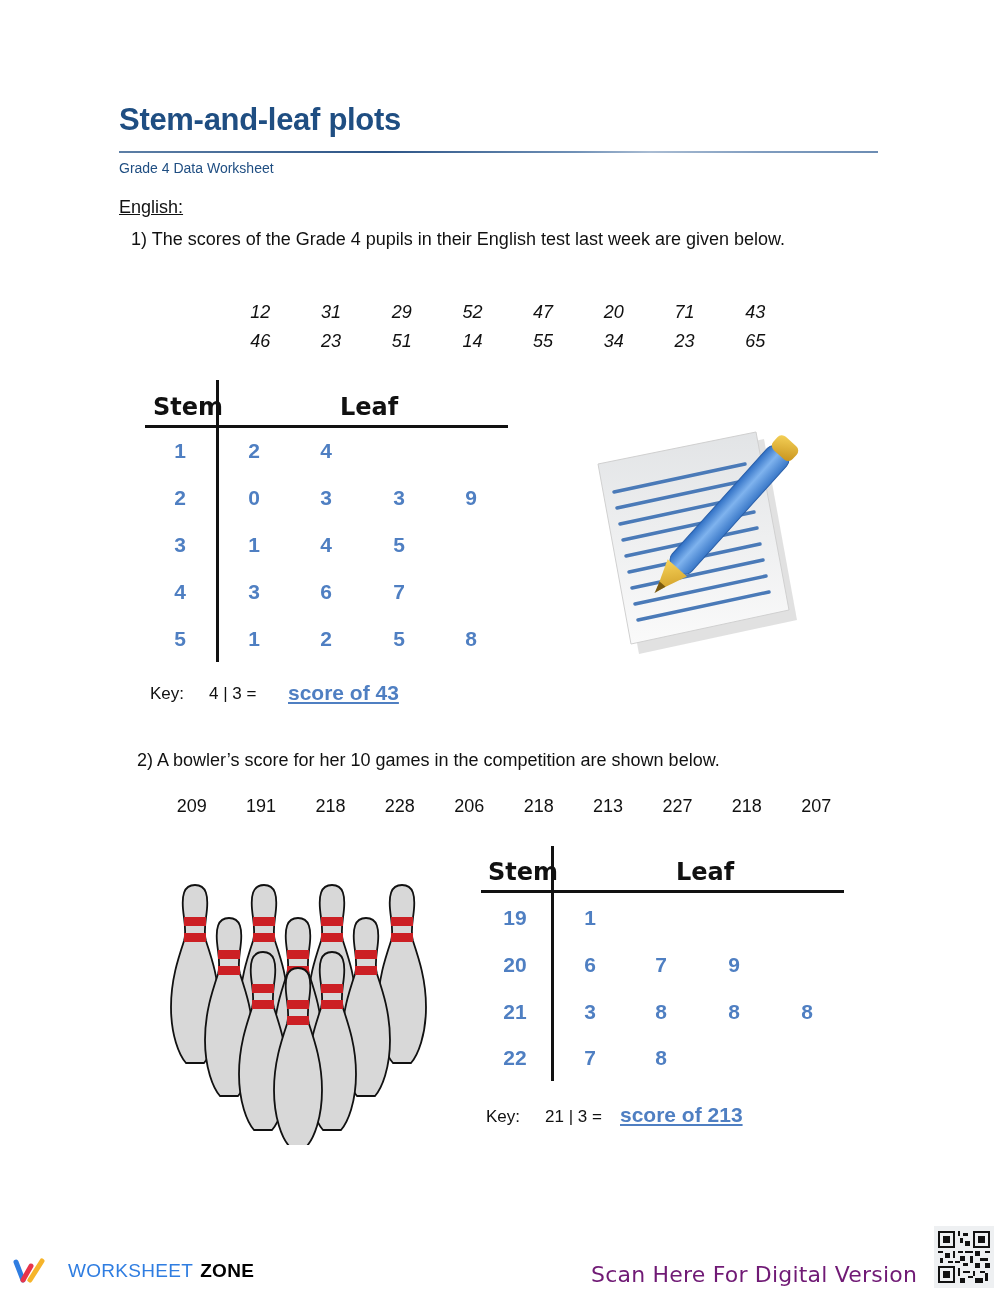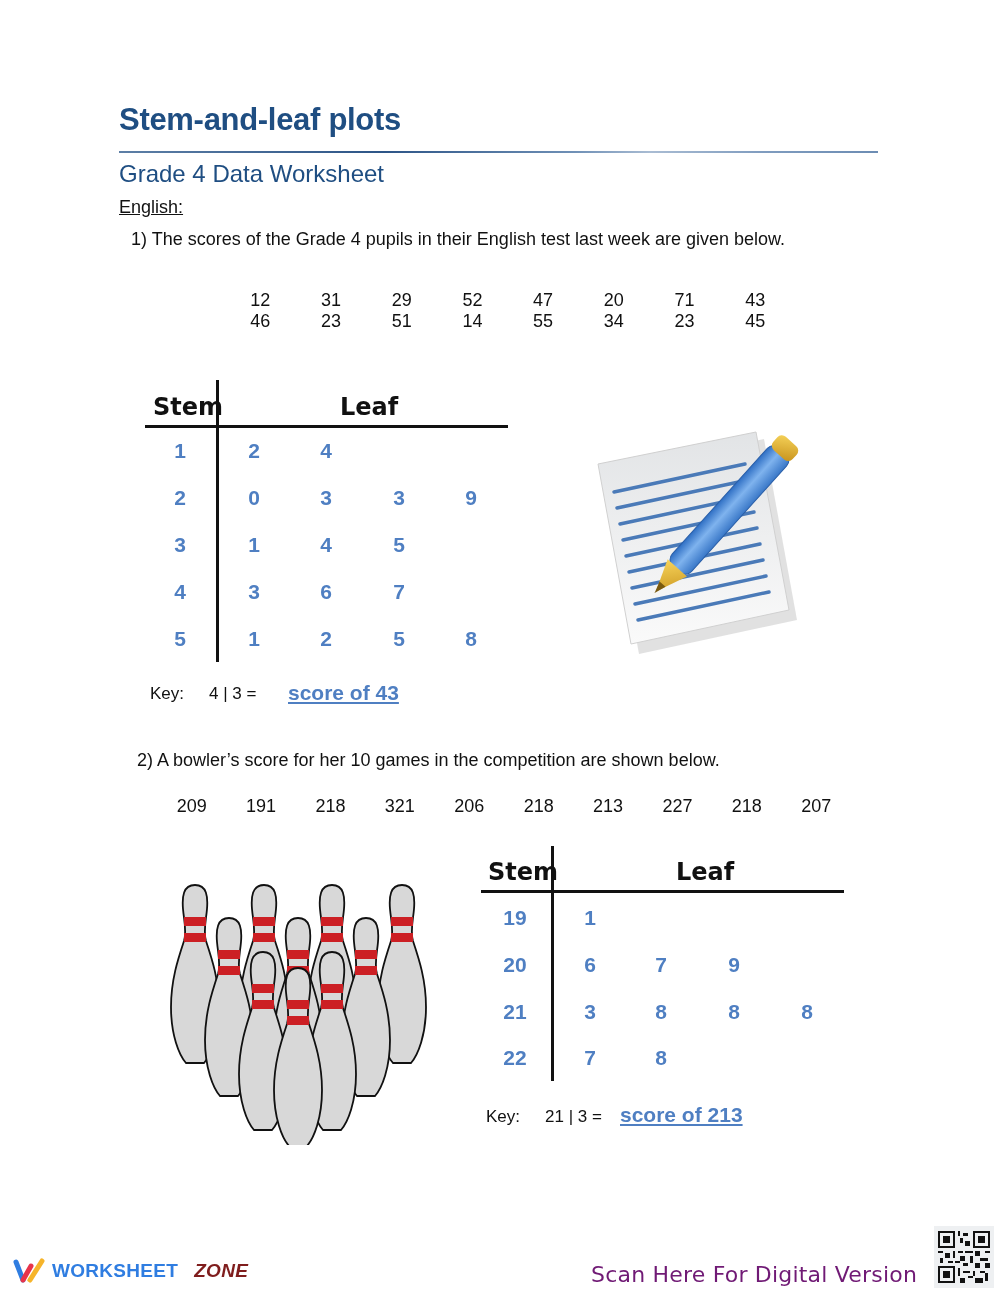--- a/index.html
+++ b/index.html
@@ -3,43 +3,43 @@
   <meta charset="utf-8">
   <style>
     * { box-sizing: border-box; margin: 0; padding: 0; }
     html, body { width: 1000px; height: 1294px; background: #ffffff; }
     body { position: relative; font-family: "Liberation Sans", sans-serif; color: #111; overflow: hidden; }
     .abs { position: absolute; }
 
     .title { left: 119px; top: 102px; font-size: 31px; font-weight: bold; color: #1f4e82; letter-spacing: -0.3px; }
     .rule { left: 119px; top: 151px; width: 759px; height: 2px;
             background: linear-gradient(to right, #5d7fa6 0%, #2d5587 35%, #6f90b6 60%, #a9bcd3 70%, #7f9cbf 85%, #6c8cb3 100%); }
-    .subtitle { left: 119px; top: 160px; font-size: 24px; color: #1f4e82; }
+    .subtitle { left: 119px; top: 160px; font-size: 14px; color: #1f4e82; }
     .answers { left: 119px; top: 197px; font-size: 18px; color: #111; text-decoration: underline; }
     .question { font-size: 18px; color: #111; }
     .q1 { left: 131px; top: 229px; }
     .q2 { left: 137px; top: 750px; }
 
     .numgrid { display: grid; font-size: 18px; color: #111; }
     .numgrid span { text-align: center; }
-    .nums1 { left: 225px; top: 290px; grid-template-columns: repeat(8, 70.7px); row-gap: 0; }
+    .nums1 { left: 225px; top: 302px; grid-template-columns: repeat(8, 70.7px); row-gap: 8px; font-style: italic; }
     .nums2 { left: 157px; top: 796px; grid-template-columns: repeat(10, 69.4px); }
 
     .plot { }
     .plot .hdr { position: absolute; font-family: "DejaVu Sans", sans-serif; font-weight: bold; font-size: 24px; color: #111; }
     .plot .hline { position: absolute; height: 3px; background: #111; }
     .plot .vline { position: absolute; width: 3px; background: #111; }
     .plot .cell { position: absolute; font-weight: bold; font-size: 21px; color: #4f7fc2; text-align: center; }
 
     .key { font-size: 17px; color: #111; white-space: pre; }
     .key-ans { font-size: 21px; font-weight: bold; color: #4f7fc2; text-decoration: underline; }
 
     .brand { left: 12px; top: 1258px; display: flex; align-items: center; gap: 4px; }
-    .brand .w1 { font-size: 19px; font-weight: bold; color: #2f7de1; letter-spacing: 0.3px; }
-    .brand .w2 { font-size: 19px; font-weight: bold; color: #7f1d1d; letter-spacing: 0.3px; margin-left: 12px; font-style: italic; }
+    .brand .w1 { font-size: 19px; font-weight: normal; color: #2f7de1; letter-spacing: 0.3px; margin-left: 16px; }
+    .brand .w2 { font-size: 19px; font-weight: bold; color: #000000; letter-spacing: 0.3px; margin-left: 3px; }
     .scan { left: 591px; top: 1262px; font-size: 22px; color: #701a75; font-family: "DejaVu Sans", sans-serif; letter-spacing: 0.2px; }
     .qr { left: 934px; top: 1226px; width: 60px; height: 62px; background: #eef0f2; padding: 4px; }
   </style>
 </head>
 <body>
 
 <div class="abs title">Stem-and-leaf plots</div>
 <div class="abs rule"></div>
 <div class="abs subtitle">Grade 4 Data Worksheet</div>
 <div class="abs answers">English:</div>
@@ -54,21 +54,21 @@
   <span>20</span>
   <span>71</span>
   <span>43</span>
   <span>46</span>
   <span>23</span>
   <span>51</span>
   <span>14</span>
   <span>55</span>
   <span>34</span>
   <span>23</span>
-  <span>45</span>
+  <span>65</span>
 </div>
 
 <div class="plot">
   <div class="hdr" style="left:153px; top:393px;">Stem</div>
   <div class="hdr" style="left:340px; top:393px;">Leaf</div>
   <div class="hline" style="left:145px; top:425px; width:363px;"></div>
   <div class="vline" style="left:216px; top:380px; height:282px;"></div>
 
   <div class="cell" style="left:165px; top:439px; width:30px;">1</div>
   <div class="cell" style="left:239px; top:439px; width:30px;">2</div>
@@ -138,21 +138,21 @@
       <polygon points="117,172 125,172 121,184" fill="#7a5a10"></polygon>
     </g>
   </svg>
 </div>
 
 <div class="abs question q2">2) A bowler’s score for her 10 games in the competition are shown below.</div>
 <div class="abs numgrid nums2">
   <span>209</span>
   <span>191</span>
   <span>218</span>
-  <span>321</span>
+  <span>228</span>
   <span>206</span>
   <span>218</span>
   <span>213</span>
   <span>227</span>
   <span>218</span>
   <span>207</span>
 </div>
 
 <div class="abs" style="left:165px; top:875px; width:265px; height:270px;">
   <svg width="265" height="270" viewBox="0 0 265 270">

